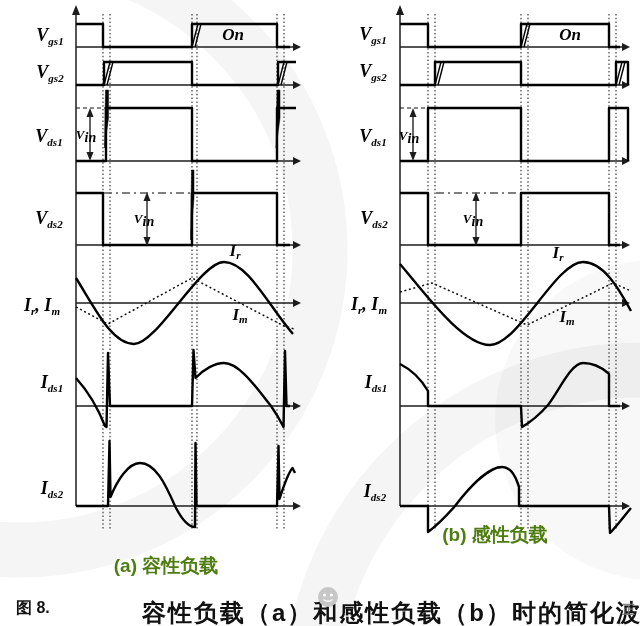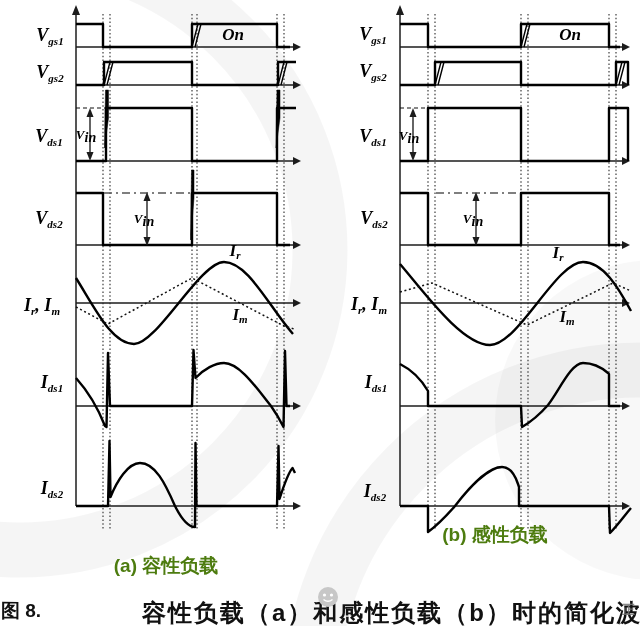--- a/index.html
+++ b/index.html
@@ -25,21 +25,21 @@
   .lab .sx{font-size:11px;position:relative;top:4px}
   .vl{font-size:13px}
   .vl .sx{font-size:14px;top:3px}
   .il{font-size:17px}
   .il .sx{font-size:11px;top:3px}
   .on{font-size:17px}
   .cap{position:absolute;transform:translateX(-50%);font-weight:bold;font-size:19px;color:#4d7c0f;
        white-space:nowrap;font-family:"Liberation Sans",sans-serif}
   .fr{position:absolute;font-weight:bold;color:#111;white-space:nowrap;
       font-family:"Liberation Sans",sans-serif}
-  #figno{left:1px;top:598px;font-size:19px}
+  #figno{left:16px;top:598px;font-size:16px}
   #figcap{left:142px;top:597px;font-size:24px;letter-spacing:2px}
   .wm{position:absolute;left:343px;top:587px;font-size:19px;color:rgba(148,148,148,0.72);
       letter-spacing:1px;white-space:nowrap;font-family:"Liberation Sans",sans-serif}
   .wmicon{position:absolute;left:318px;top:587px}
   .stamp{position:absolute;left:622px;top:601px;font-size:13px;color:rgba(120,120,120,0.85);
          font-weight:bold;font-family:"Liberation Sans",sans-serif}
 </style>
 </head>
 <body>
 

